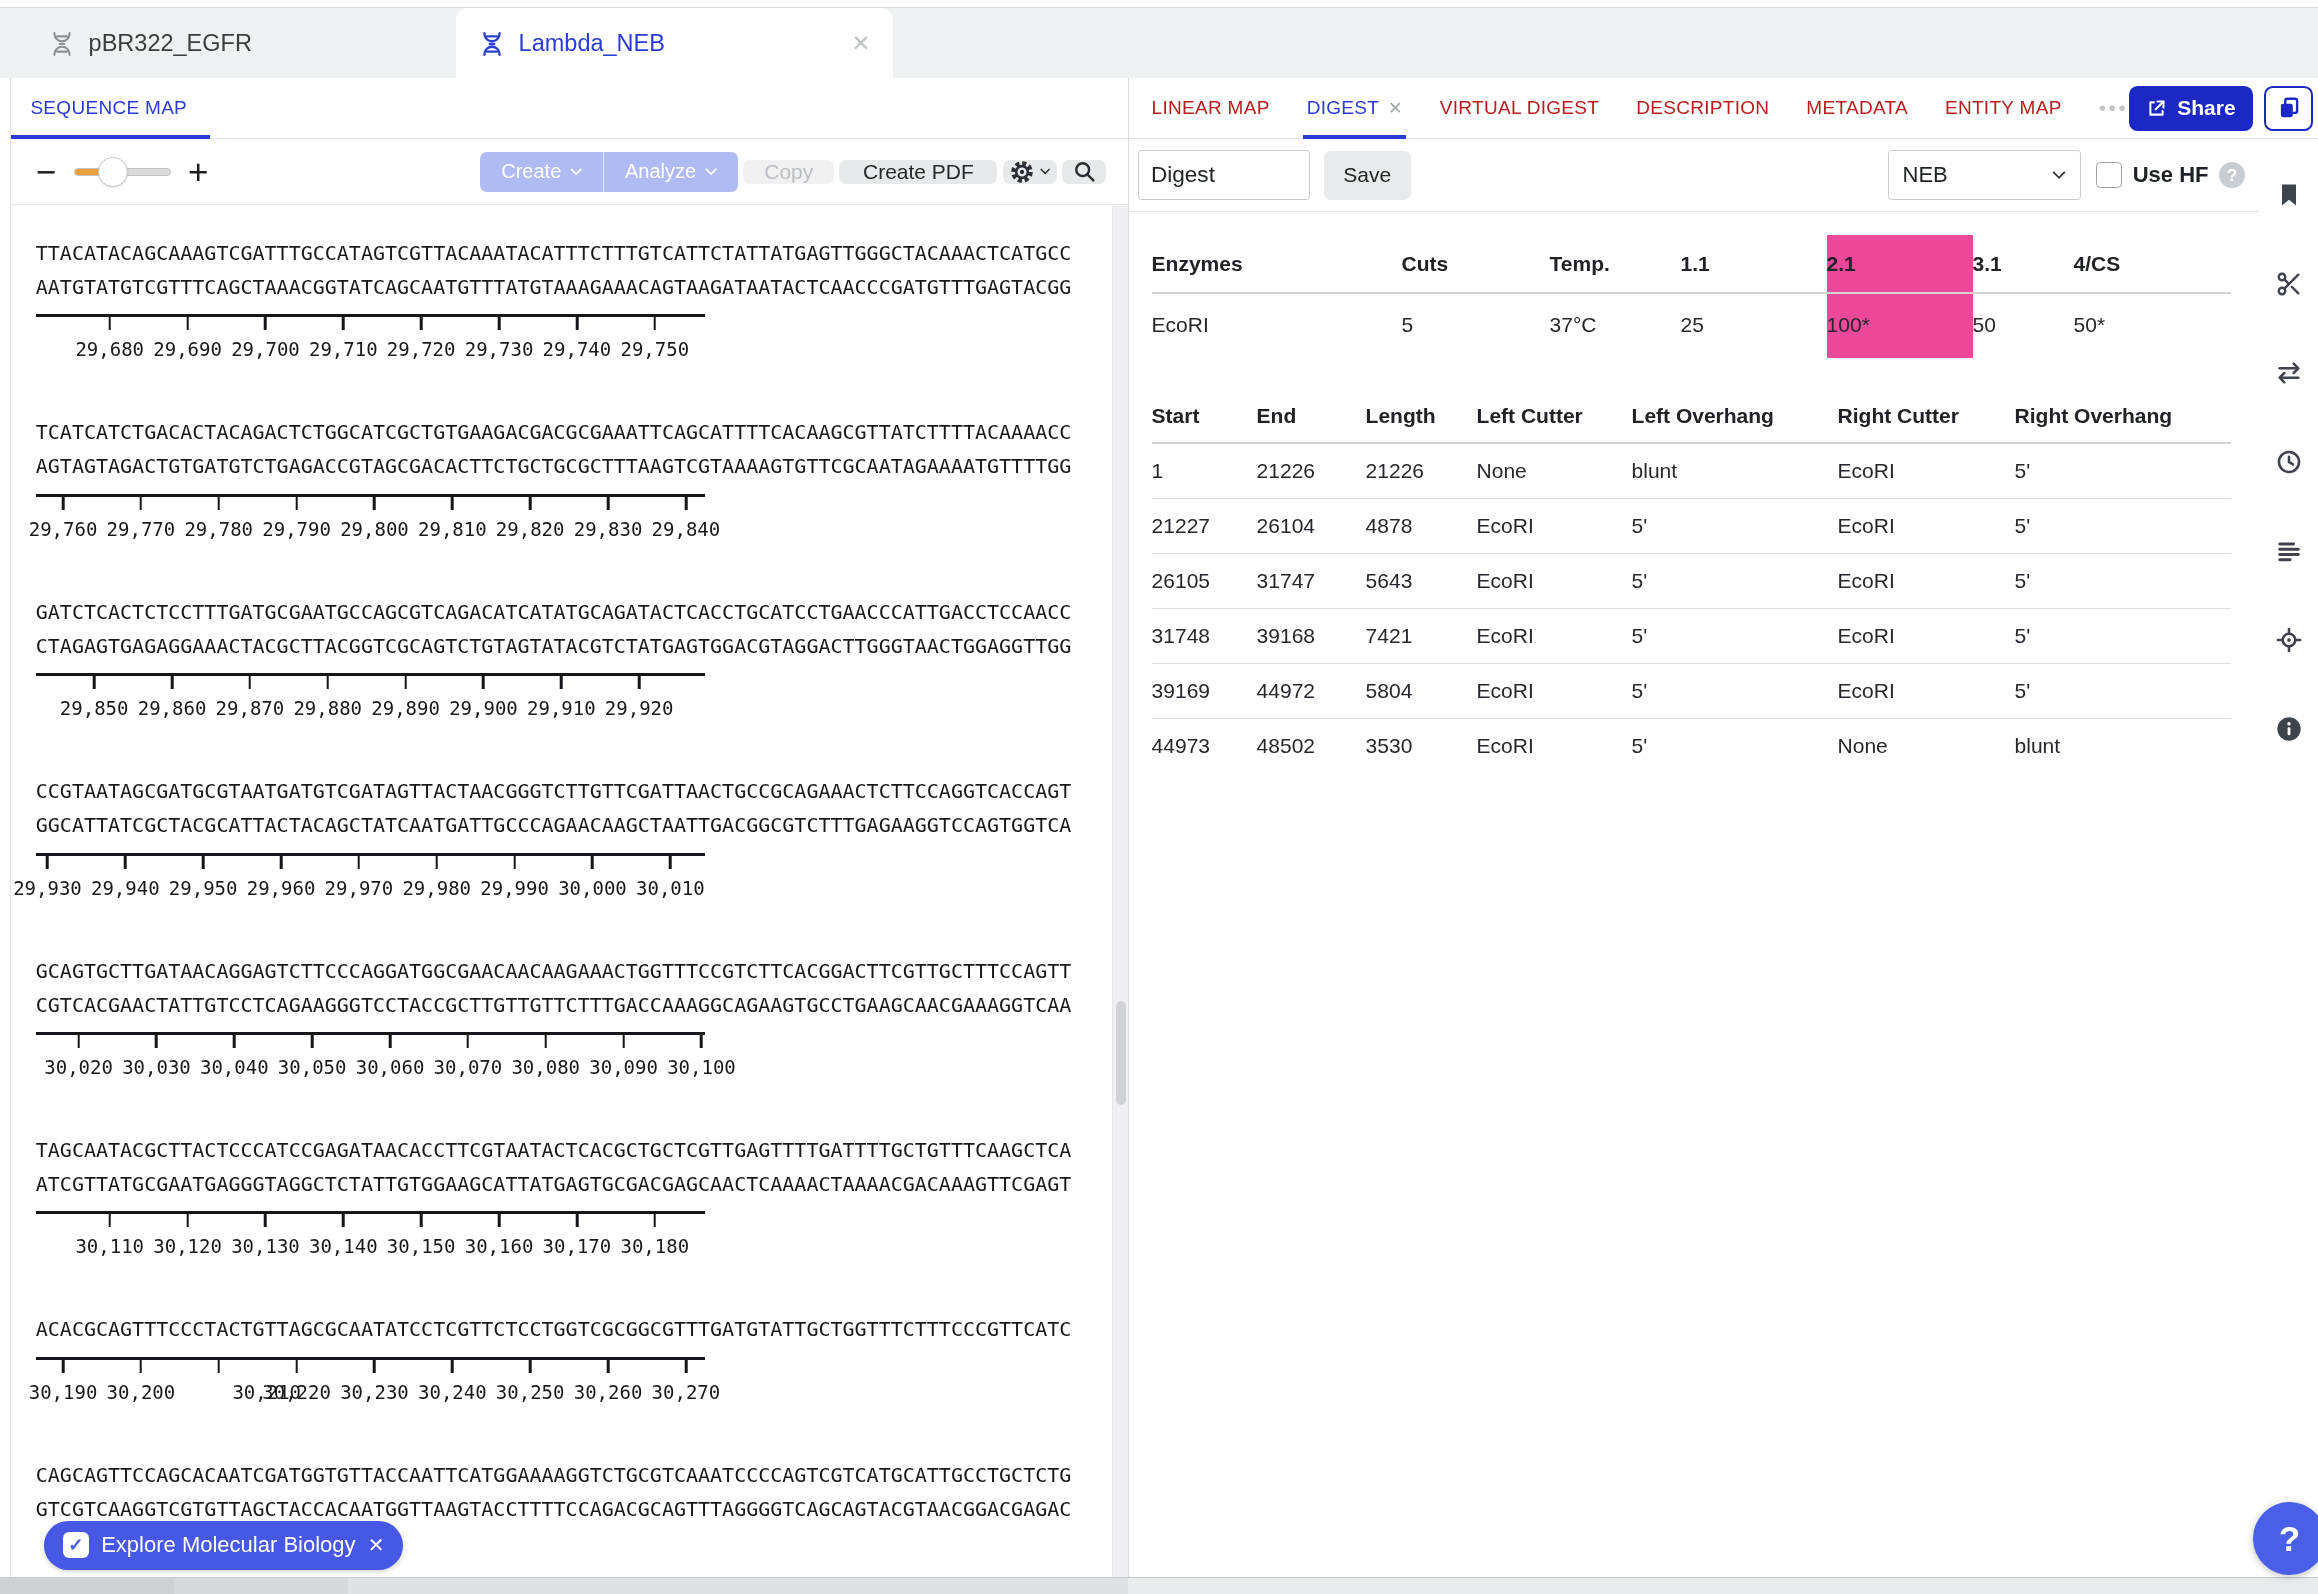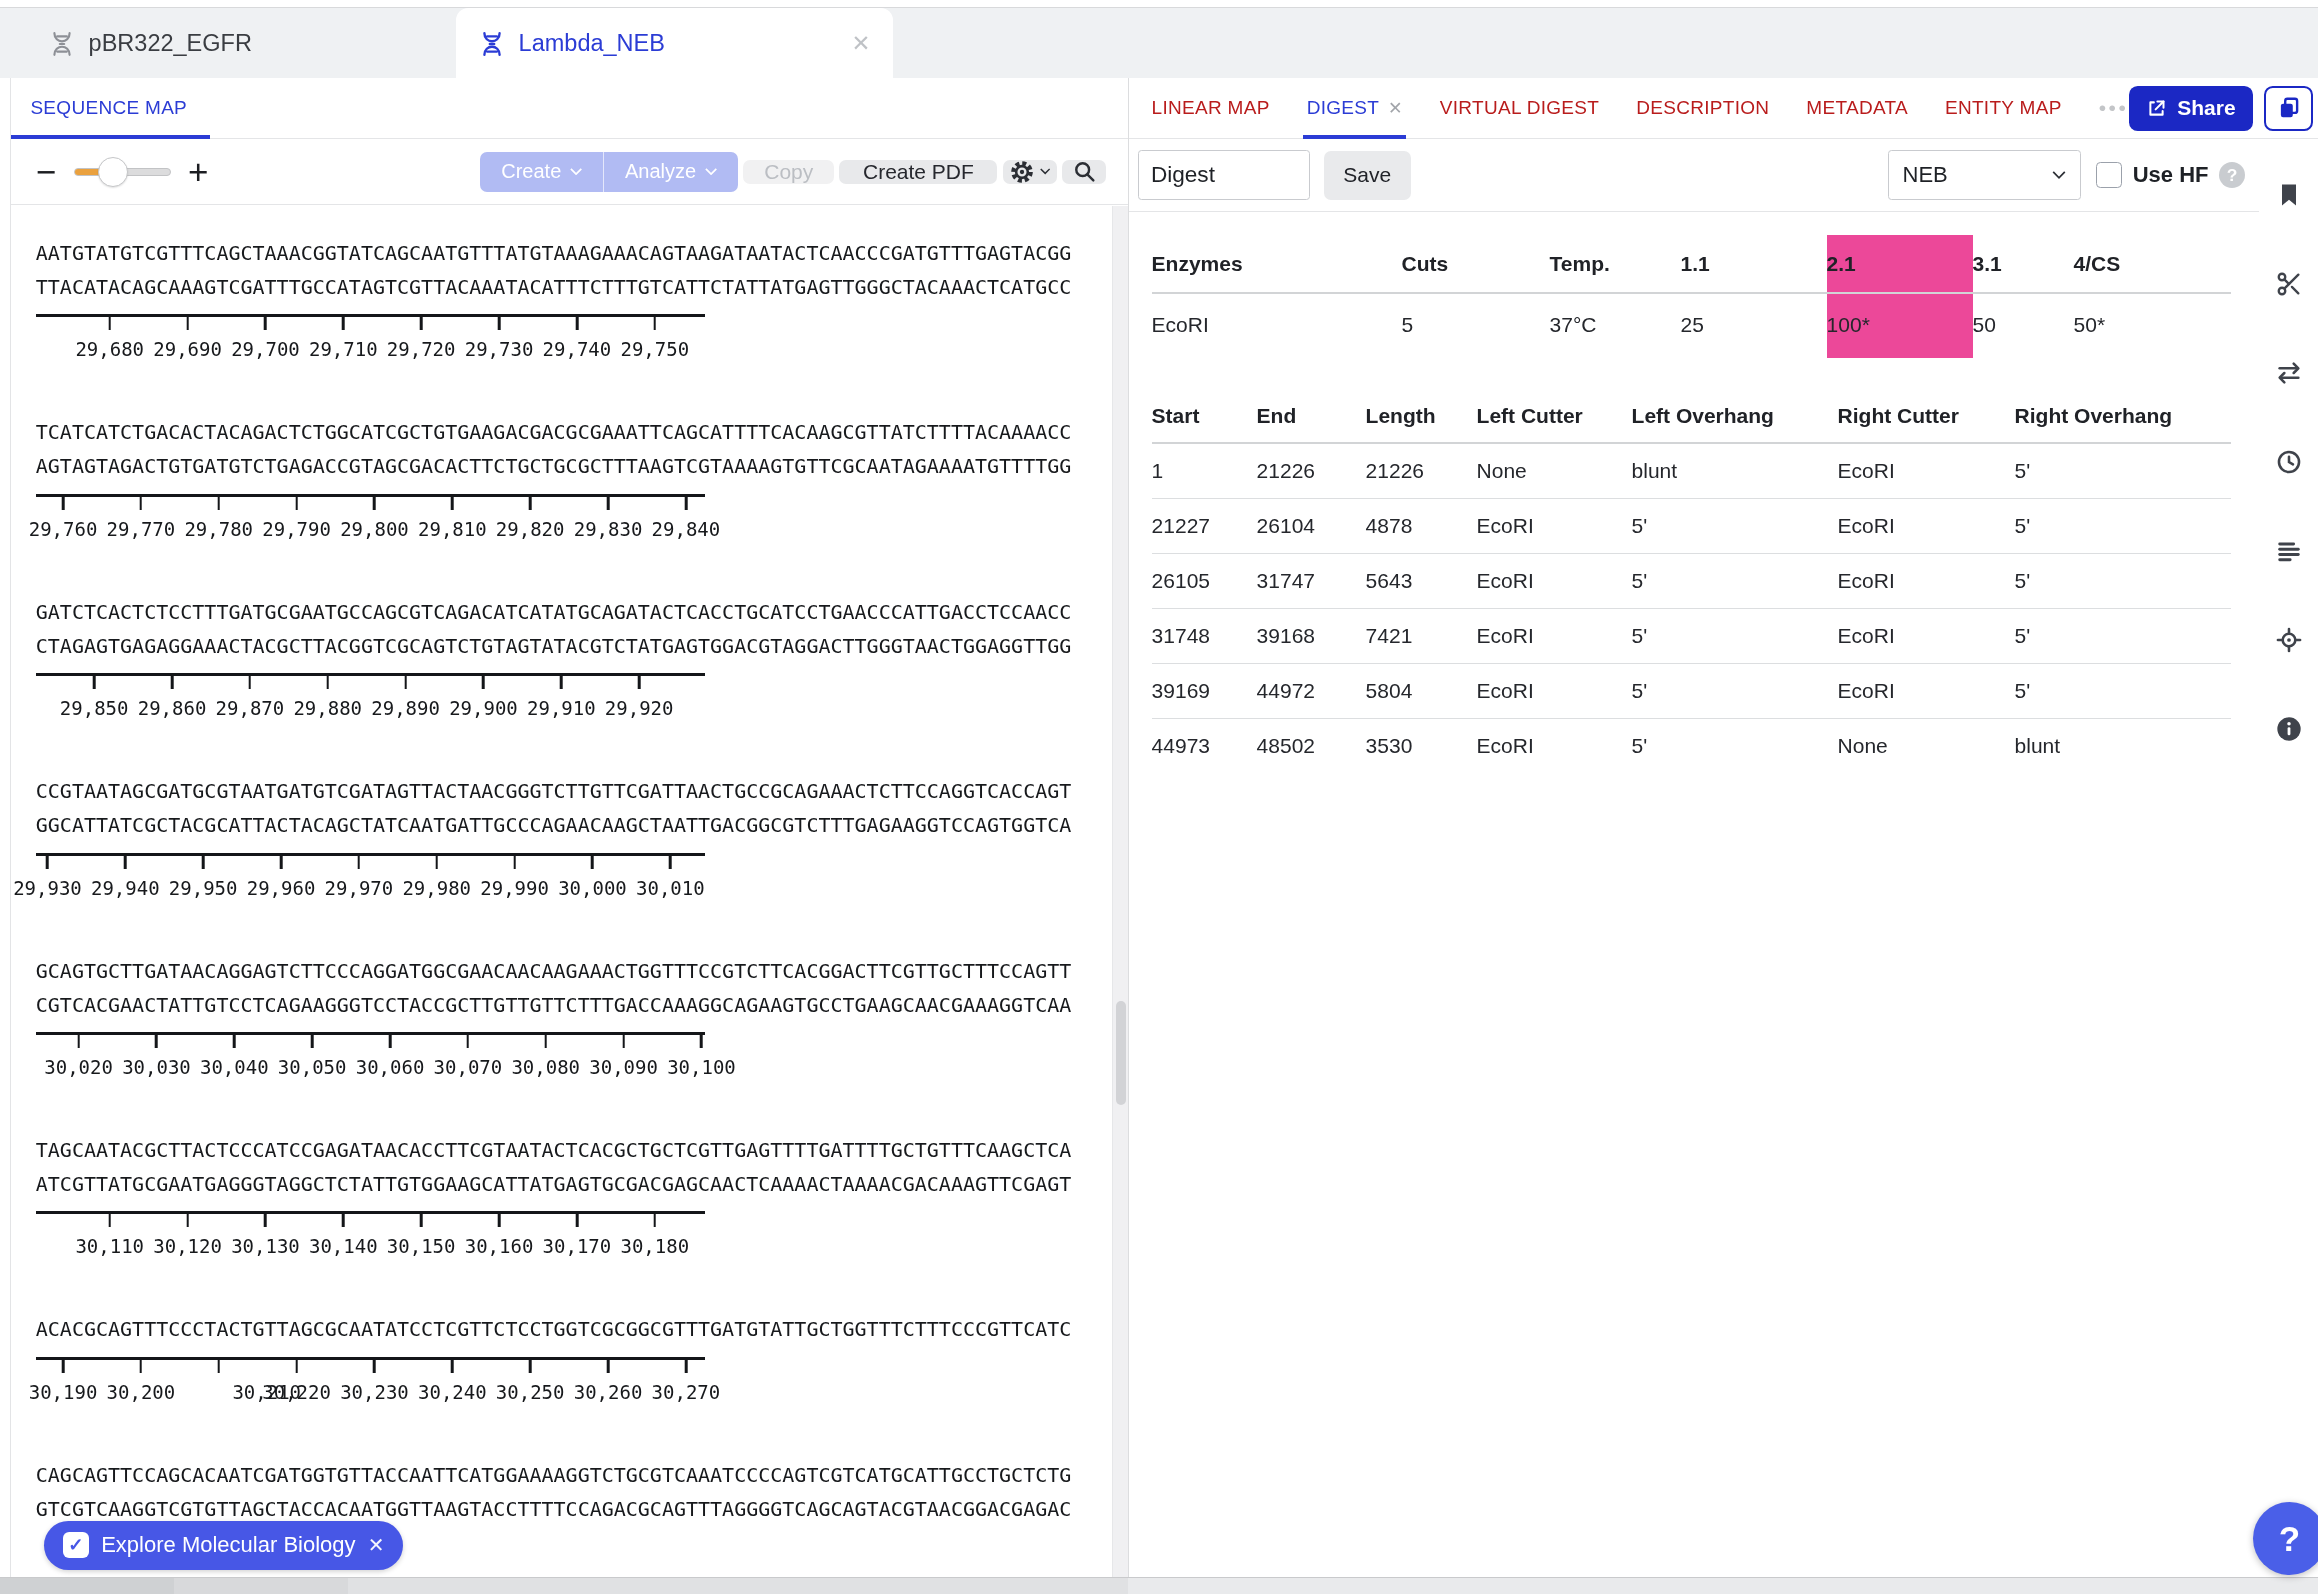--- a/index.html
+++ b/index.html
@@ -224,22 +224,22 @@
           <div class="btn btn-search">
             <svg width="24.4" height="24.4" viewBox="0 0 24 24" fill="none" stroke="#2b2e34" stroke-width="2.4" stroke-linecap="round">
               <circle cx="10.5" cy="10.5" r="6.3"></circle>
                 <path d="M15.3 15.3 L21 21"></path>
             </svg>
           </div>
         </div>
       </div>
       <div class="seq-area" id="seq-area">
           <div class="seq-block">
+            <div class="strand">TTACATACAGCAAAGTCGATTTGCCATAGTCGTTACAAATACATTTCTTTGTCATTCTATTATGAGTTGGGCTACAAACTCATGCC</div>
             <div class="strand">AATGTATGTCGTTTCAGCTAAACGGTATCAGCAATGTTTATGTAAAGAAACAGTAAGATAATACTCAACCCGATGTTTGAGTACGG</div>
-            <div class="strand">TTACATACAGCAAAGTCGATTTGCCATAGTCGTTACAAATACATTTCTTTGTCATTCTATTATGAGTTGGGCTACAAACTCATGCC</div>
             <div class="ruler">
               <div class="tick" style="left: 11.0465%;"></div>
               <div class="tick-label" style="left: 11.0465%;">29,680</div>
               <div class="tick" style="left: 22.6744%;"></div>
               <div class="tick-label" style="left: 22.6744%;">29,690</div>
               <div class="tick" style="left: 34.3023%;"></div>
               <div class="tick-label" style="left: 34.3023%;">29,700</div>
               <div class="tick" style="left: 45.9302%;"></div>
               <div class="tick-label" style="left: 45.9302%;">29,710</div>
               <div class="tick" style="left: 57.5581%;"></div>

